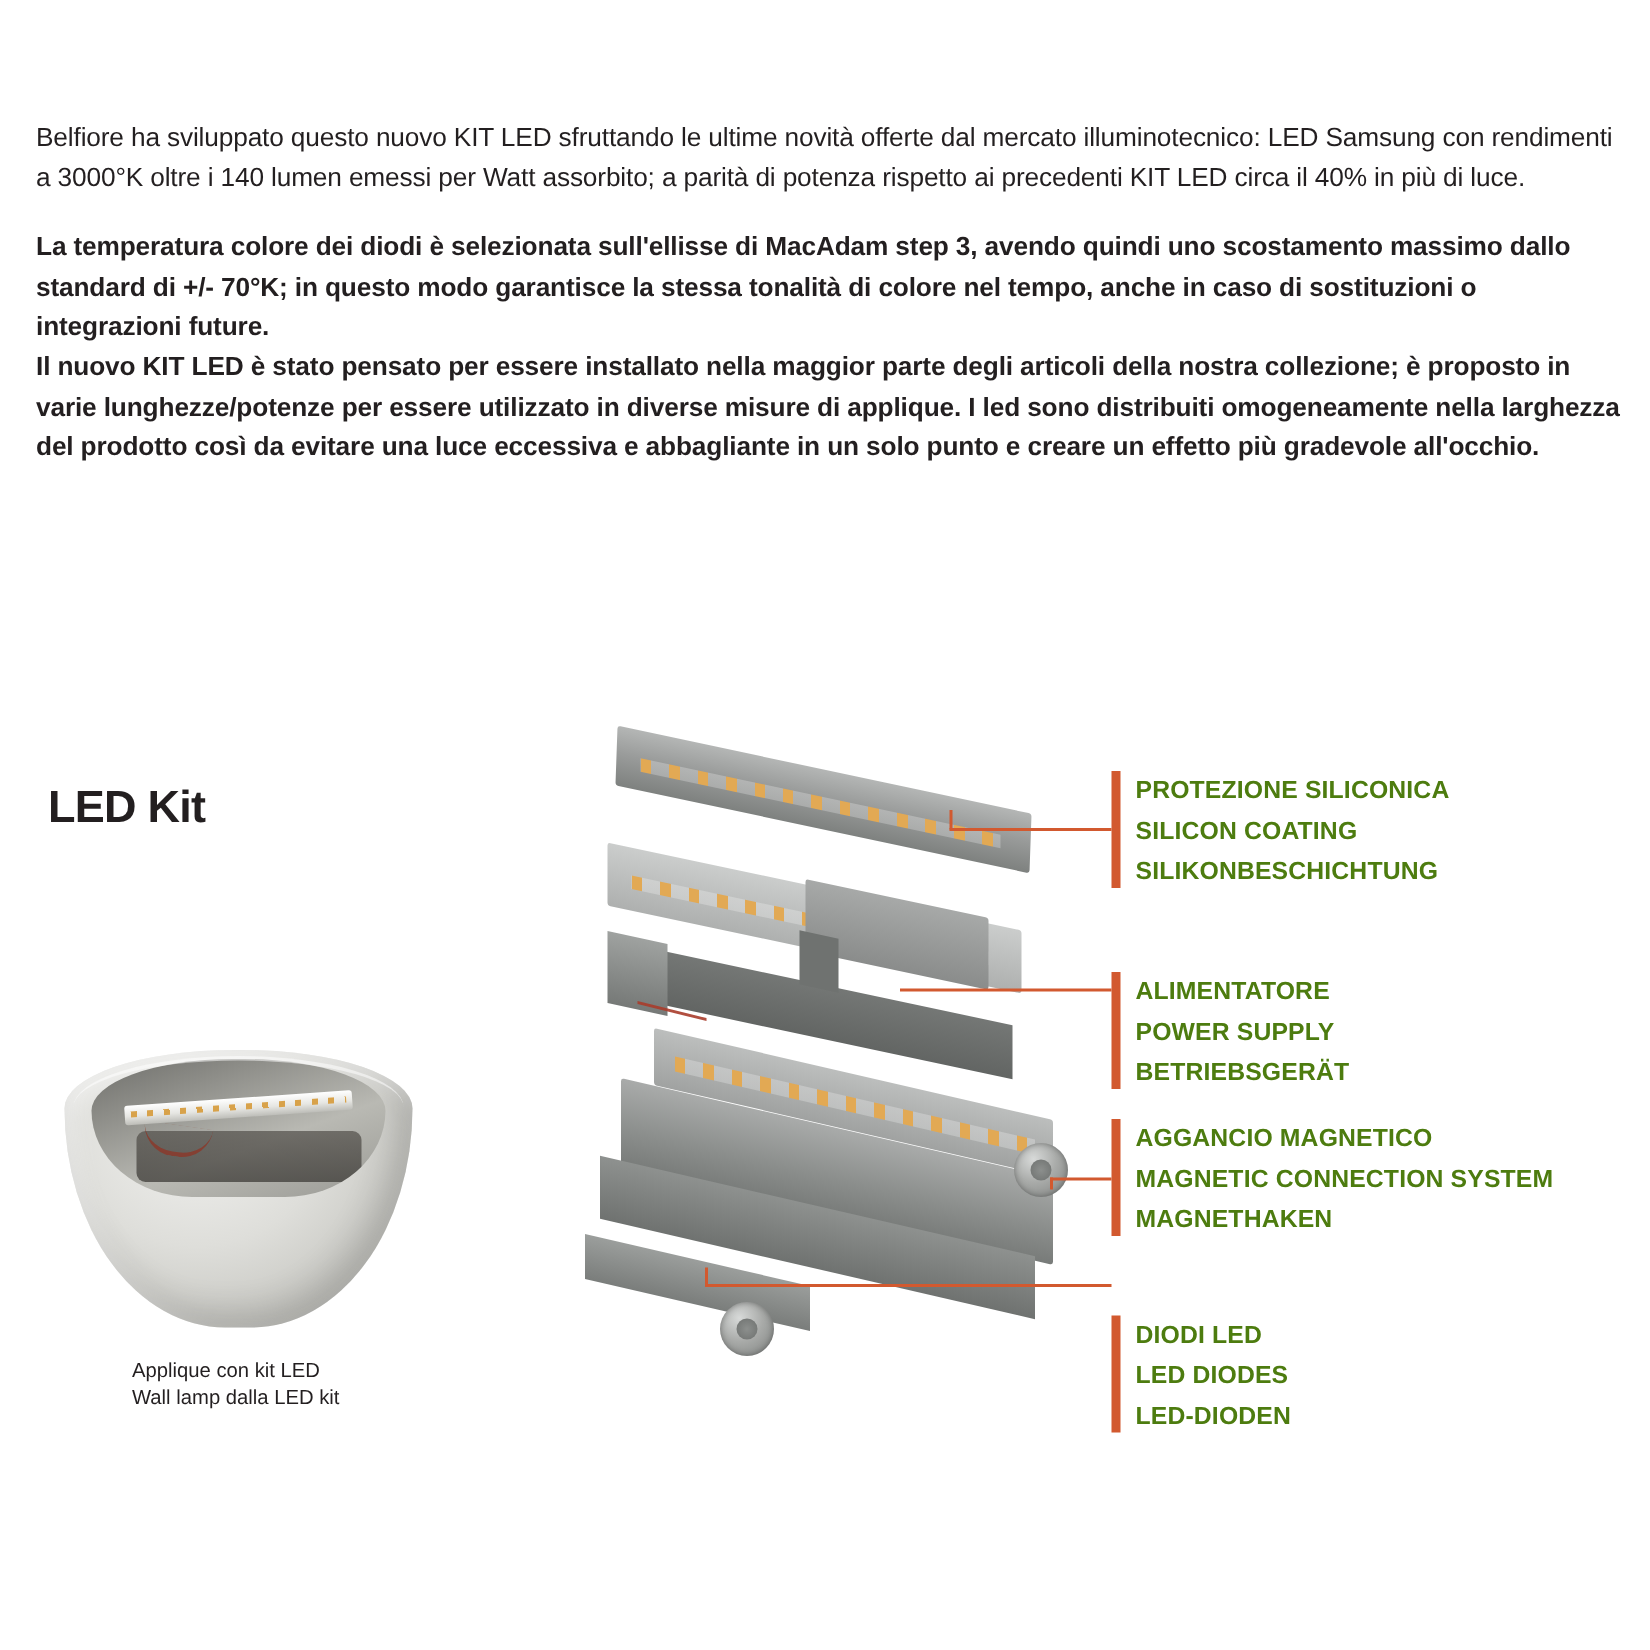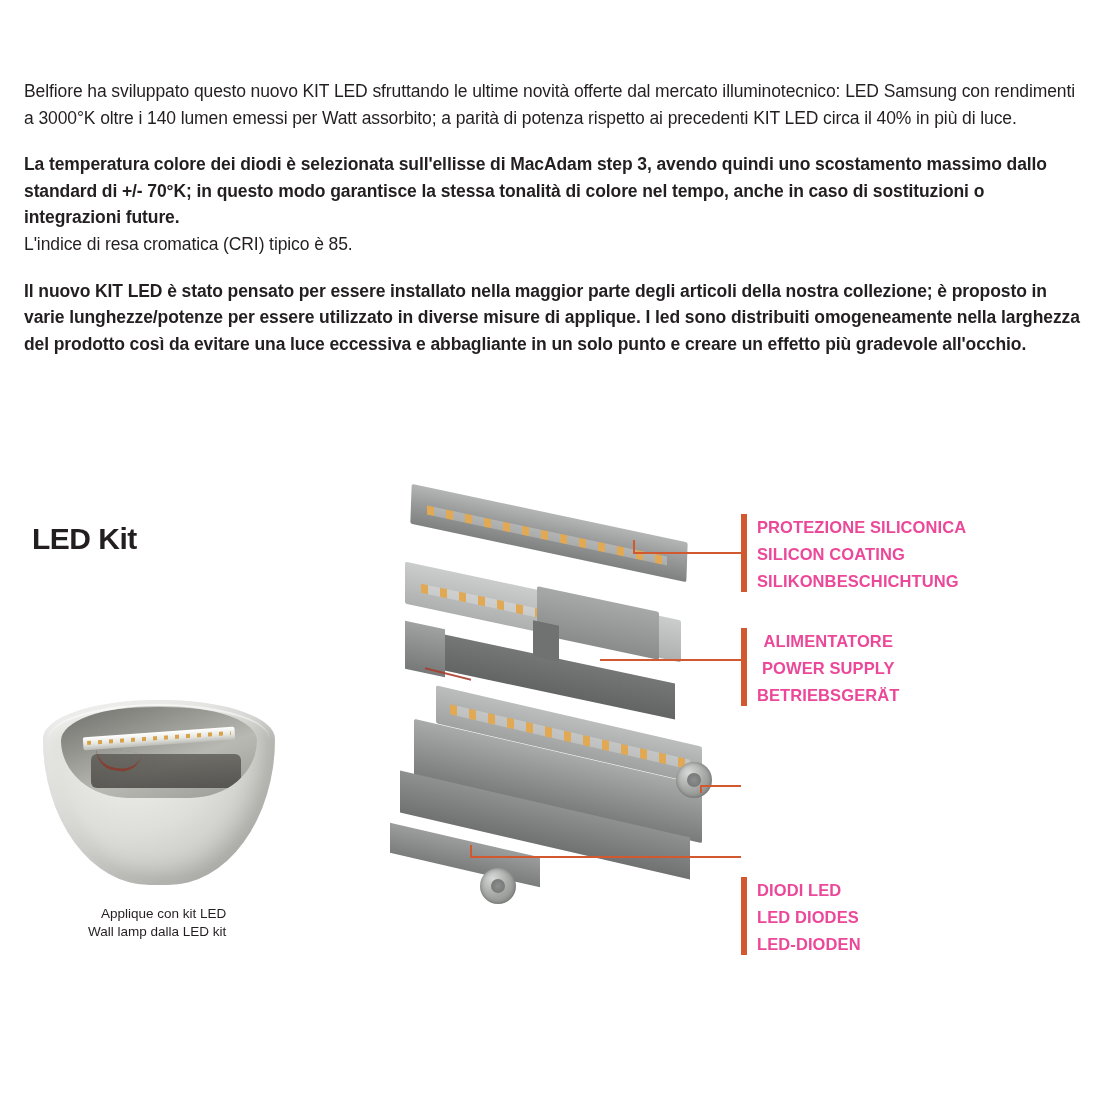--- a/index.html
+++ b/index.html
@@ -132,21 +132,20 @@
     border-top: 3px solid rgba(255,255,255,0.75);
     opacity: 0.7;
   }
   .lamp-caption {
     position: absolute;
     left: 88px;
     top: 905px;
     font-size: 13.5px;
     line-height: 1.35;
     color: #231f20;
-    text-align: right;
   }
 
   
   .kit-top {
     position: absolute;
     left: 405px;
     top: 505px;
     width: 330px;
     height: 235px;
   }
@@ -272,41 +271,40 @@
     top: 0;
     width: 6px;
     background: #d2592f;
   }
   .callout .clines {
     margin-left: 16px;
     font-size: 16.5px;
     font-weight: bold;
     line-height: 1.65;
     letter-spacing: 0.1px;
-    color: #ec4899;
+    color: #4d7c0f;
     white-space: nowrap;
   }
   .leader {
     position: absolute;
     border-top: 2px solid #d2592f;
   }
   .leader-v {
     position: absolute;
     border-left: 2px solid #d2592f;
   }
 </style>
 </head>
 <body>
 
 <div class="page">
 
   <div class="textblock">
     <p class="para">Belfiore ha sviluppato questo nuovo KIT LED sfruttando le ultime novità offerte dal mercato illuminotecnico: LED Samsung con rendimenti a 3000°K oltre i 140 lumen emessi per Watt assorbito; a parità di potenza rispetto ai precedenti KIT LED circa il 40% in più di luce.</p>
     <p class="para tight">La temperatura colore dei diodi è selezionata sull'ellisse di MacAdam step 3, avendo quindi uno scostamento massimo dallo standard di +/- 70°K; in questo modo garantisce la stessa tonalità di colore nel tempo, anche in caso di sostituzioni o integrazioni future.</p>
-    <p class="para">L'indice di resa cromatica (CRI) tipico è 85.</p>
     <p class="para tight">Il nuovo KIT LED è stato pensato per essere installato nella maggior parte degli articoli della nostra collezione; è proposto in varie lunghezze/potenze per essere utilizzato in diverse misure di applique. I led sono distribuiti omogeneamente nella larghezza del prodotto così da evitare una luce eccessiva e abbagliante in un solo punto e creare un effetto più gradevole all'occhio.</p>
   </div>
 
   <div class="figure-title">LED Kit</div>
 
   <div class="lamp-photo">
     <div class="lamp-body"></div>
     <div class="lamp-cavity">
       <div class="lamp-inner-dark"></div>
       <div class="lamp-wire"></div>
@@ -358,29 +356,37 @@
 
   <div class="callout" style="left:741px; top:514px;">
     <div class="cbar" style="height:78px;"></div>
     <div class="clines">
       <div>PROTEZIONE SILICONICA</div>
       <div>SILICON COATING</div>
       <div>SILIKONBESCHICHTUNG</div>
     </div>
   </div>
 
-  <div class="callout" style="left:741px; top:628px;text-align:center;">
+  <div class="callout" style="left:741px; top:648px;">
     <div class="cbar" style="height:78px;"></div>
     <div class="clines">
       <div>ALIMENTATORE</div>
       <div>POWER SUPPLY</div>
       <div>BETRIEBSGERÄT</div>
     </div>
   </div>
 
+  <div class="callout" style="left:741px; top:746px;">
+    <div class="cbar" style="height:78px;"></div>
+    <div class="clines">
+      <div>AGGANCIO MAGNETICO</div>
+      <div>MAGNETIC CONNECTION SYSTEM</div>
+      <div>MAGNETHAKEN</div>
+    </div>
+  </div>
 
   <div class="callout" style="left:741px; top:877px;">
     <div class="cbar" style="height:78px;"></div>
     <div class="clines">
       <div>DIODI LED</div>
       <div>LED DIODES</div>
       <div>LED-DIODEN</div>
     </div>
   </div>
 

